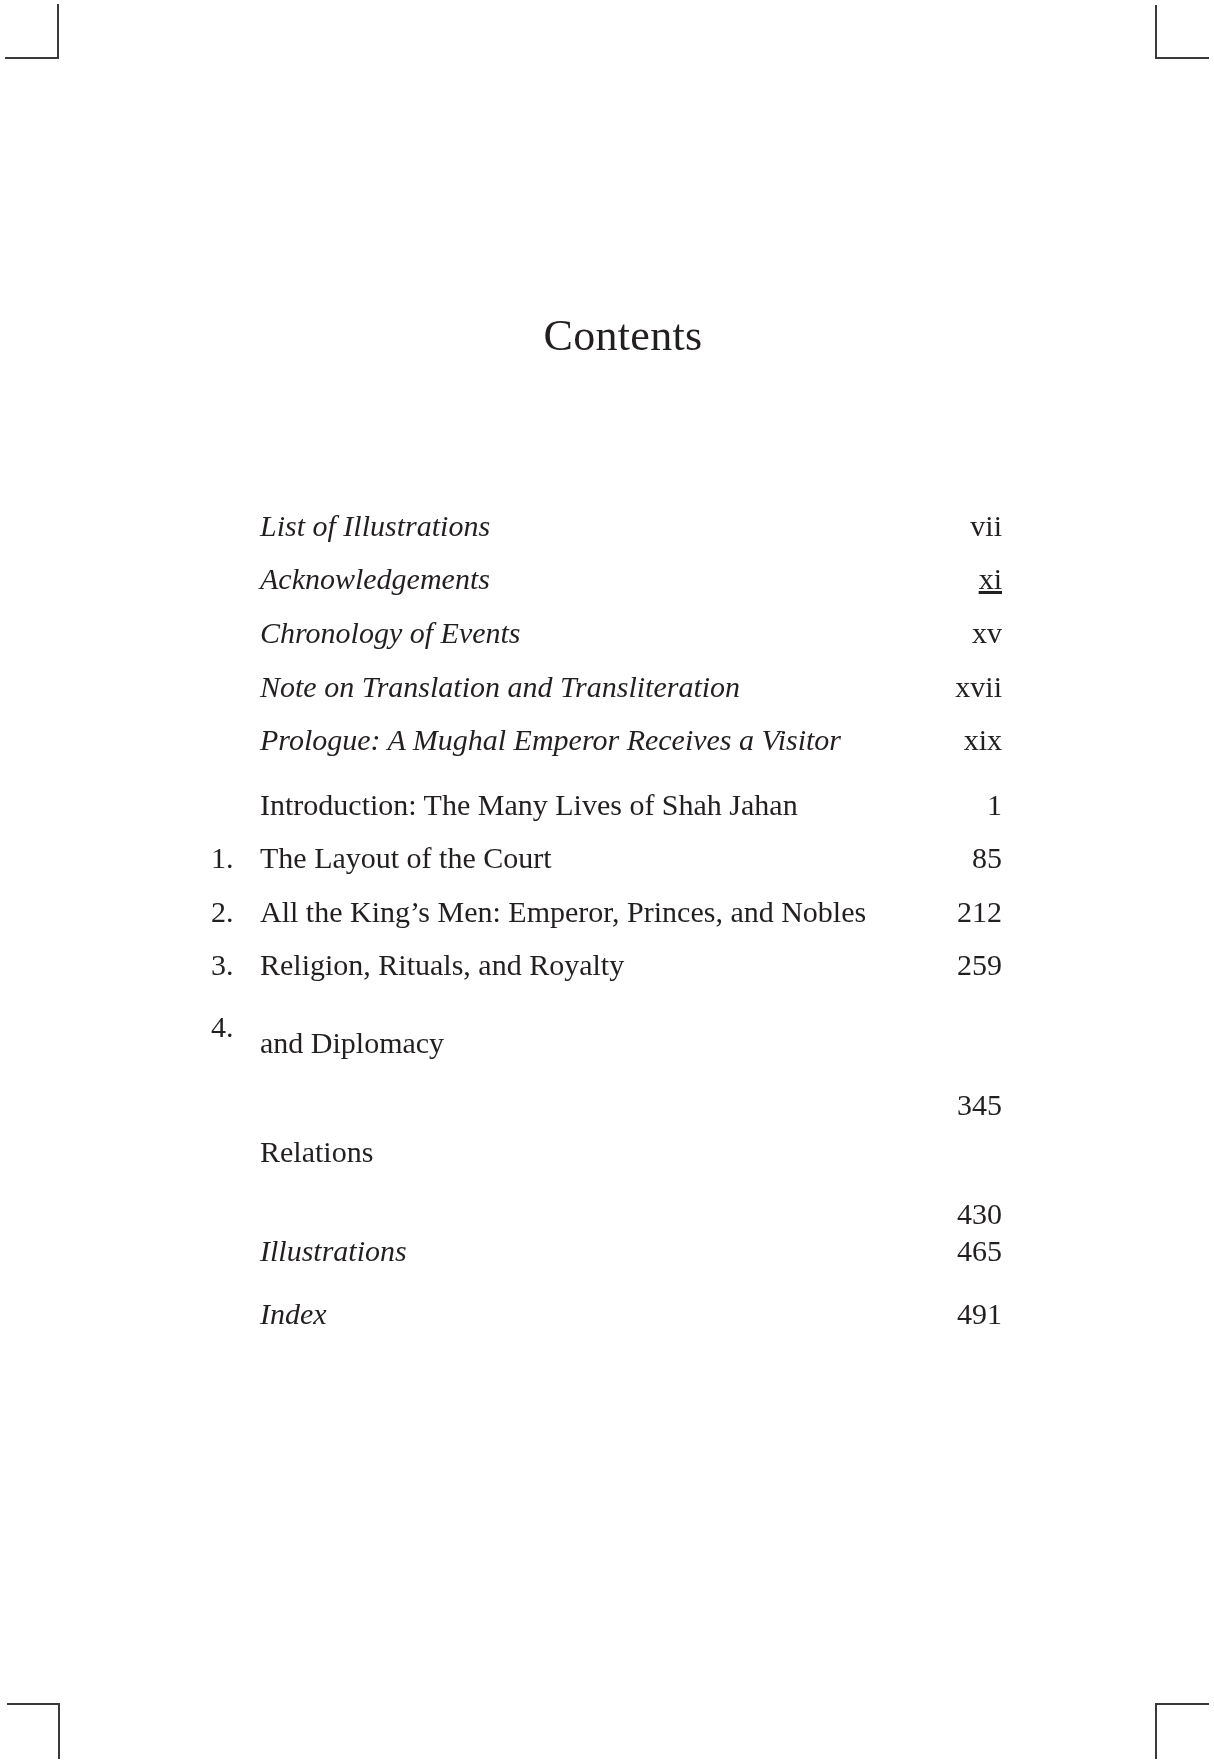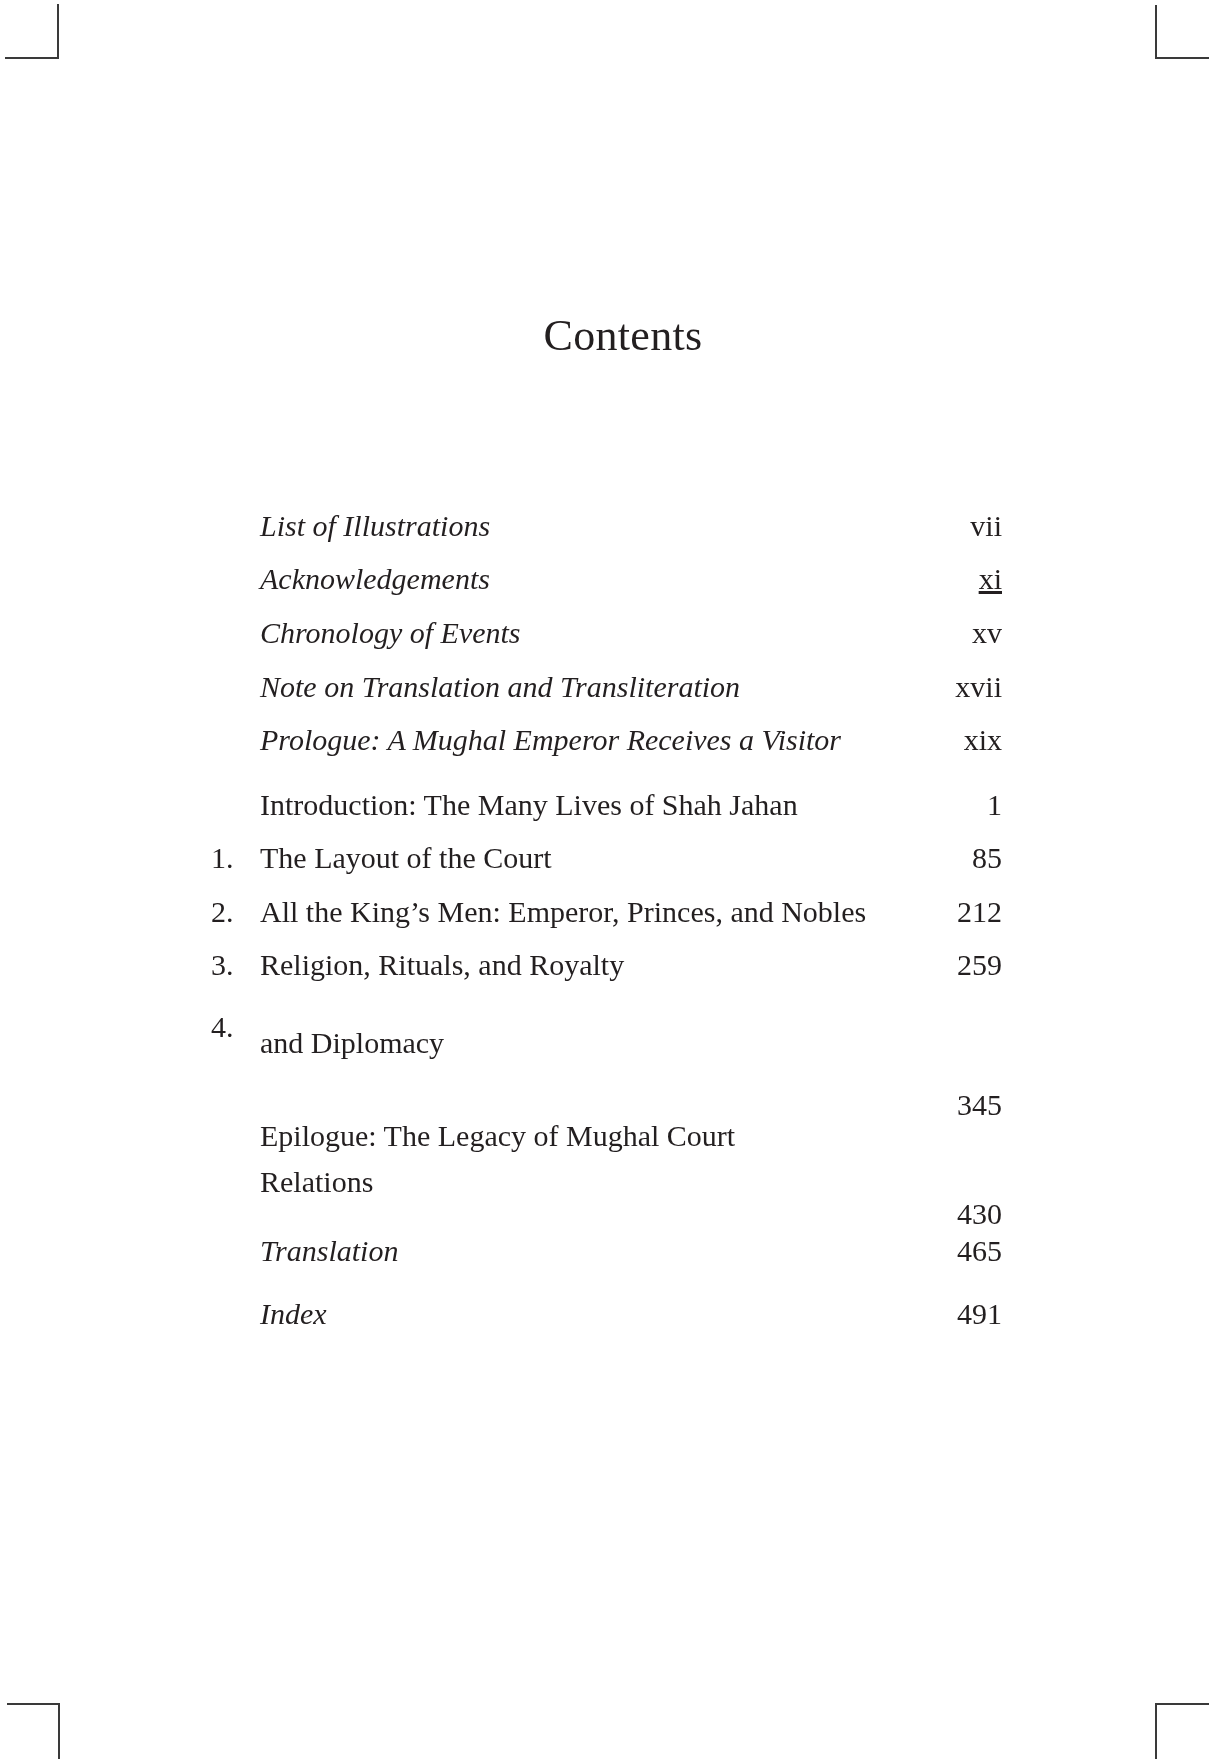--- a/index.html
+++ b/index.html
@@ -74,26 +74,25 @@
 <div class="entry two-line" style="top:1012px;">
   <span class="num">4.</span>
   <span class="label">
     <span class="l2">and Diplomacy</span>
   </span>
   <span class="page">345</span>
 </div>
 <div class="entry two-line" style="top:1121px;">
   <span class="num"></span>
   <span class="label">
-    <span class="l1">Epilogue: The Legacy of Mughal Court</span>
     <span class="l2">Relations</span>
   </span>
   <span class="page">430</span>
 </div>
 
 <div class="entry italic" style="top:1236px;">
-  <span class="label">Translation</span>
+  <span class="label">Illustrations</span>
   <span class="page" style="font-style:normal;">465</span>
 </div>
 <div class="entry italic" style="top:1299px;">
   <span class="label">Index</span>
   <span class="page" style="font-style:normal;">491</span>
 </div>
 
 </body></html>

